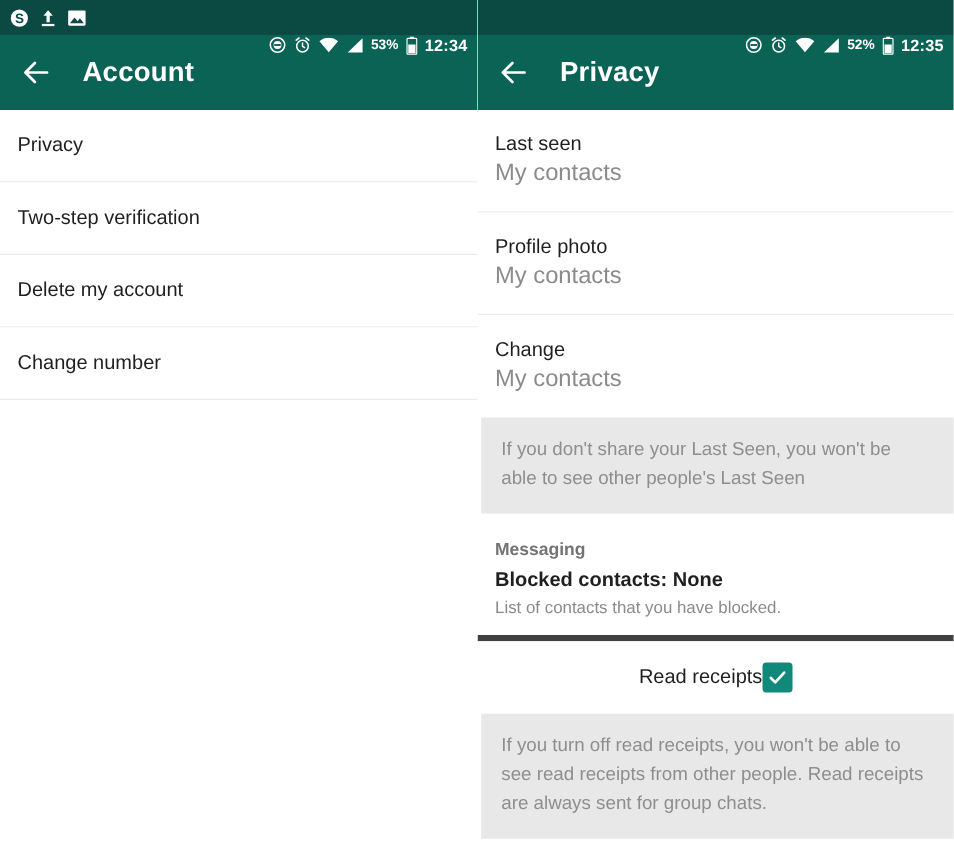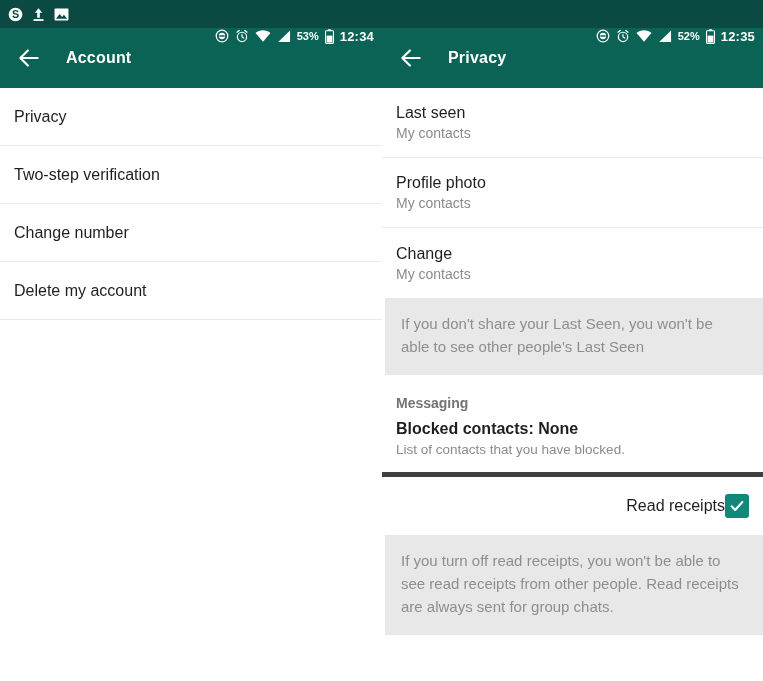--- a/index.html
+++ b/index.html
@@ -25,38 +25,38 @@
   .sb-text { font-size:13px; font-weight:bold; letter-spacing:0.2px; line-height:1; }
   .sb-pct { font-size:11px; font-weight:bold; line-height:1; }
   .sb-ico { display:block; }
 
   
   .toolbar {
     height:60px; background:#0b6355;
     display:flex; align-items:center; padding-left:16px; gap:24px;
   }
   .back { width:26px; height:26px; cursor:pointer; flex:none; }
-  .tb-title { color:#fff; font-size:16px; font-weight:bold; letter-spacing:0.2px; }
+  .tb-title { color:#fff; font-size:22px; font-weight:bold; letter-spacing:0.2px; }
 
   
   .list { background:#fff; }
   .row {
     padding:0 14px; display:flex; align-items:center;
     border-bottom:1px solid #ebebeb; background:#fff; cursor:pointer;
   }
   .row.tall { height:58px; }
-  .row.two { height:70px; align-items:center; }
+  .row.two { height:82px; align-items:center; }
   .row-txts { display:flex; flex-direction:column; gap:3px; }
   .row-title { font-size:16px; color:#1f1f1f; line-height:1.2; }
-  .row-sub { font-size:14px; color:#8b8b8b; line-height:1.2; }
+  .row-sub { font-size:19px; color:#8b8b8b; line-height:1.2; }
 
   
   .right .row { padding:0 14px; }
 
-  .checkrow { height:58px; display:flex; align-items:center; justify-content:flex-end;
+  .checkrow { height:58px; display:flex; align-items:center; justify-content:center;
               padding:0 14px; background:#fff; cursor:pointer; }
   .cbox { width:24px; height:24px; border-radius:3px; background:#11897a;
           display:flex; align-items:center; justify-content:center; flex:none; }
 
   .info {
     background:#e8e8e8; color:#8e8e8e; font-size:15px; line-height:1.55;
     padding:14px 22px 16px 16px; margin-left:3px;
   }
   .section-label {
     color:#737373; font-size:14px; font-weight:bold;
@@ -124,24 +124,24 @@
     </div>
 
     <div class="list">
       <div class="row tall">
         <span class="row-title">Privacy</span>
       </div>
       <div class="row tall">
         <span class="row-title">Two-step verification</span>
       </div>
       <div class="row tall">
+        <span class="row-title">Delete my account</span>
+      </div>
+      <div class="row tall">
         <span class="row-title">Change number</span>
-      </div>
-      <div class="row tall">
-        <span class="row-title">Delete my account</span>
       </div>
     </div>
     <div class="filler"></div>
   </div>
 
   <div class="panel right">
 
     <div class="statusbar">
       <div class="sb-right">
         <svg class="sb-ico" width="14" height="14" viewBox="0 0 16 16">

